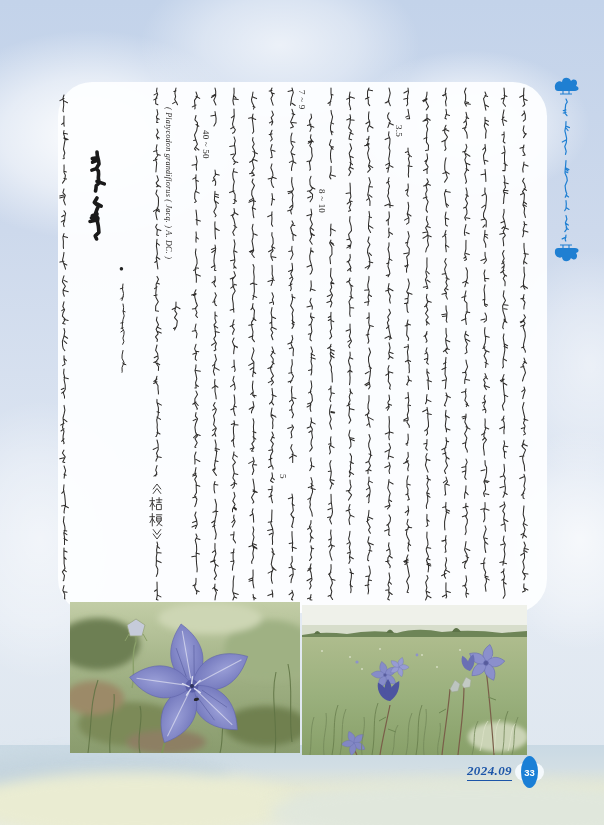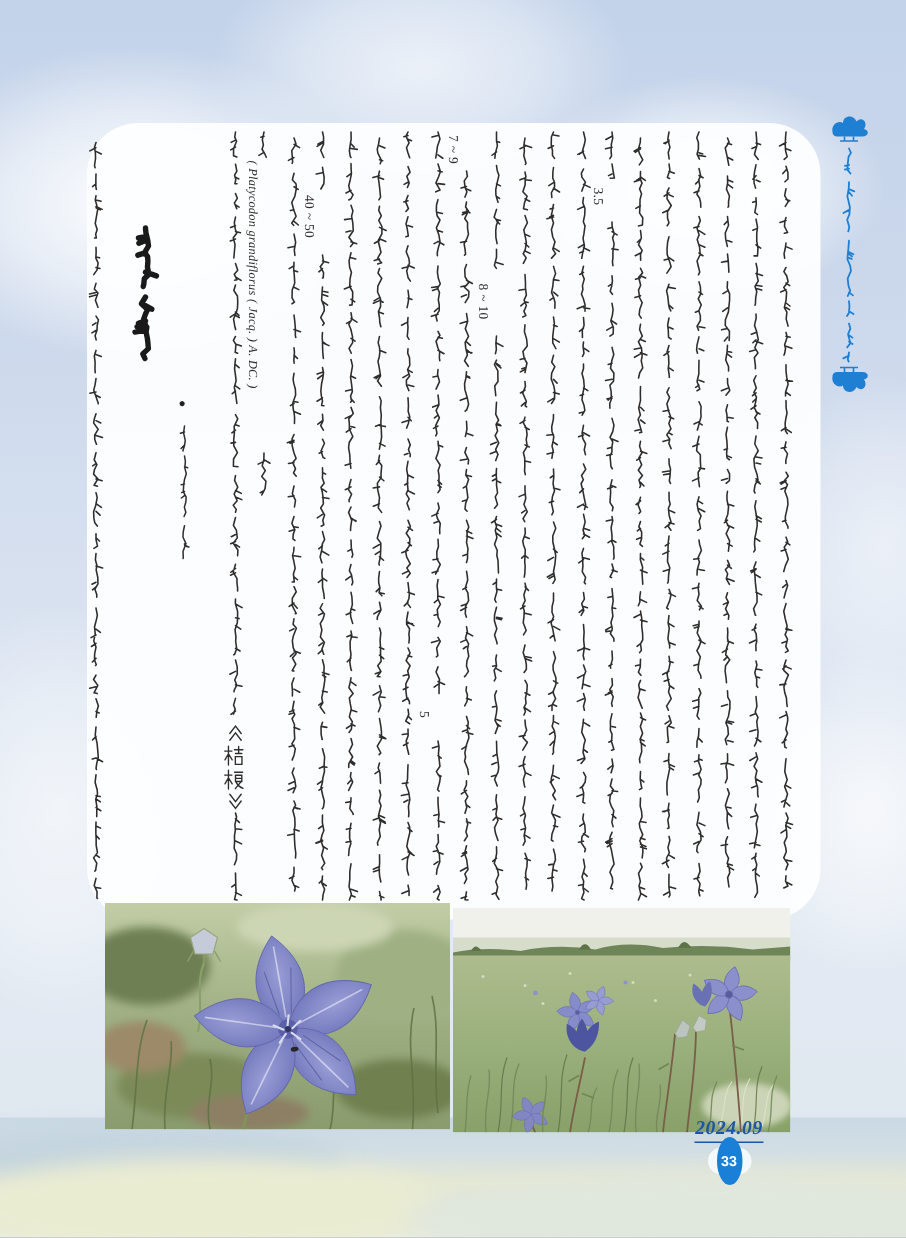--- a/index.html
+++ b/index.html
@@ -8,21 +8,21 @@
         background:linear-gradient(180deg,#c3d3ea 0%,#cdd9ec 28%,#dbe4f1 55%,#e3eaf3 75%,#dde6ee 100%);}
   .abs{position:absolute;}
   .cloud{position:absolute;background:radial-gradient(closest-side,rgba(255,255,255,.96) 0%,rgba(255,255,255,.55) 55%,rgba(255,255,255,0) 100%);border-radius:50%;}
   .land{position:absolute;left:0;top:745px;width:604px;height:80px;
         background:linear-gradient(180deg,#c9d9e4 0%,#d2dee4 28%,#e6e9d3 55%,#dde4da 78%,#e9ede5 100%);}
   .hill{position:absolute;border-radius:50%;filter:blur(7px);}
   .panel{position:absolute;border-radius:34px;background:rgba(253,254,255,.95);}
   .photo{position:absolute;overflow:hidden;}
   .fraglayer span{position:absolute;transform:rotate(90deg);transform-origin:0 0;white-space:nowrap;color:#2f2d2b;}
   .bullet{position:absolute;color:#222;}
-  .footer{position:absolute;left:428px;top:761px;width:116px;height:22px;display:flex;align-items:center;justify-content:flex-end;gap:3px;flex-direction:column;}
+  .footer{position:absolute;left:428px;top:761px;width:116px;height:22px;display:flex;align-items:center;justify-content:flex-end;gap:3px;}
   .issue{font-family:"Liberation Serif",serif;font-style:italic;font-weight:700;font-size:13px;
          letter-spacing:.4px;padding-bottom:1px;border-bottom:1.6px solid;}
   .pagepill{width:29px;height:18px;border-radius:9px;display:flex;align-items:center;justify-content:center;}
   .pgnum{width:17px;height:32px;border-radius:50%;color:#fff;font-weight:700;font-size:9.5px;
          display:flex;align-items:center;justify-content:center;font-family:"Liberation Sans",sans-serif;}
   svg{display:block;}
 </style>
 </head>
 <body>
 

